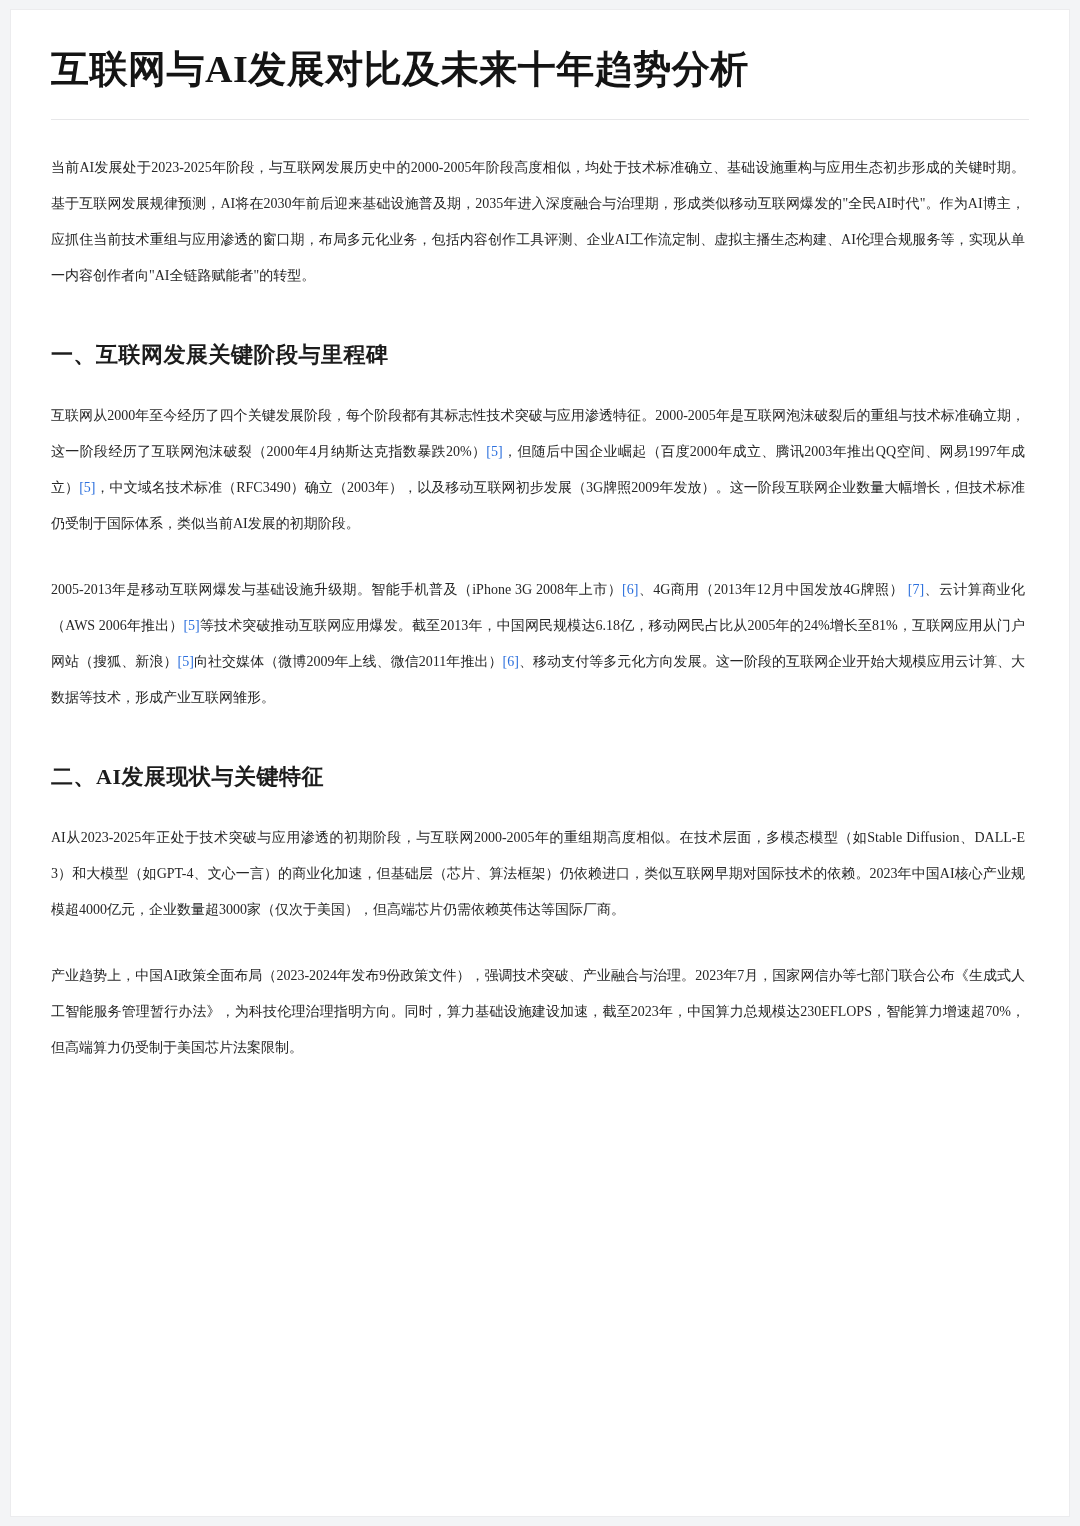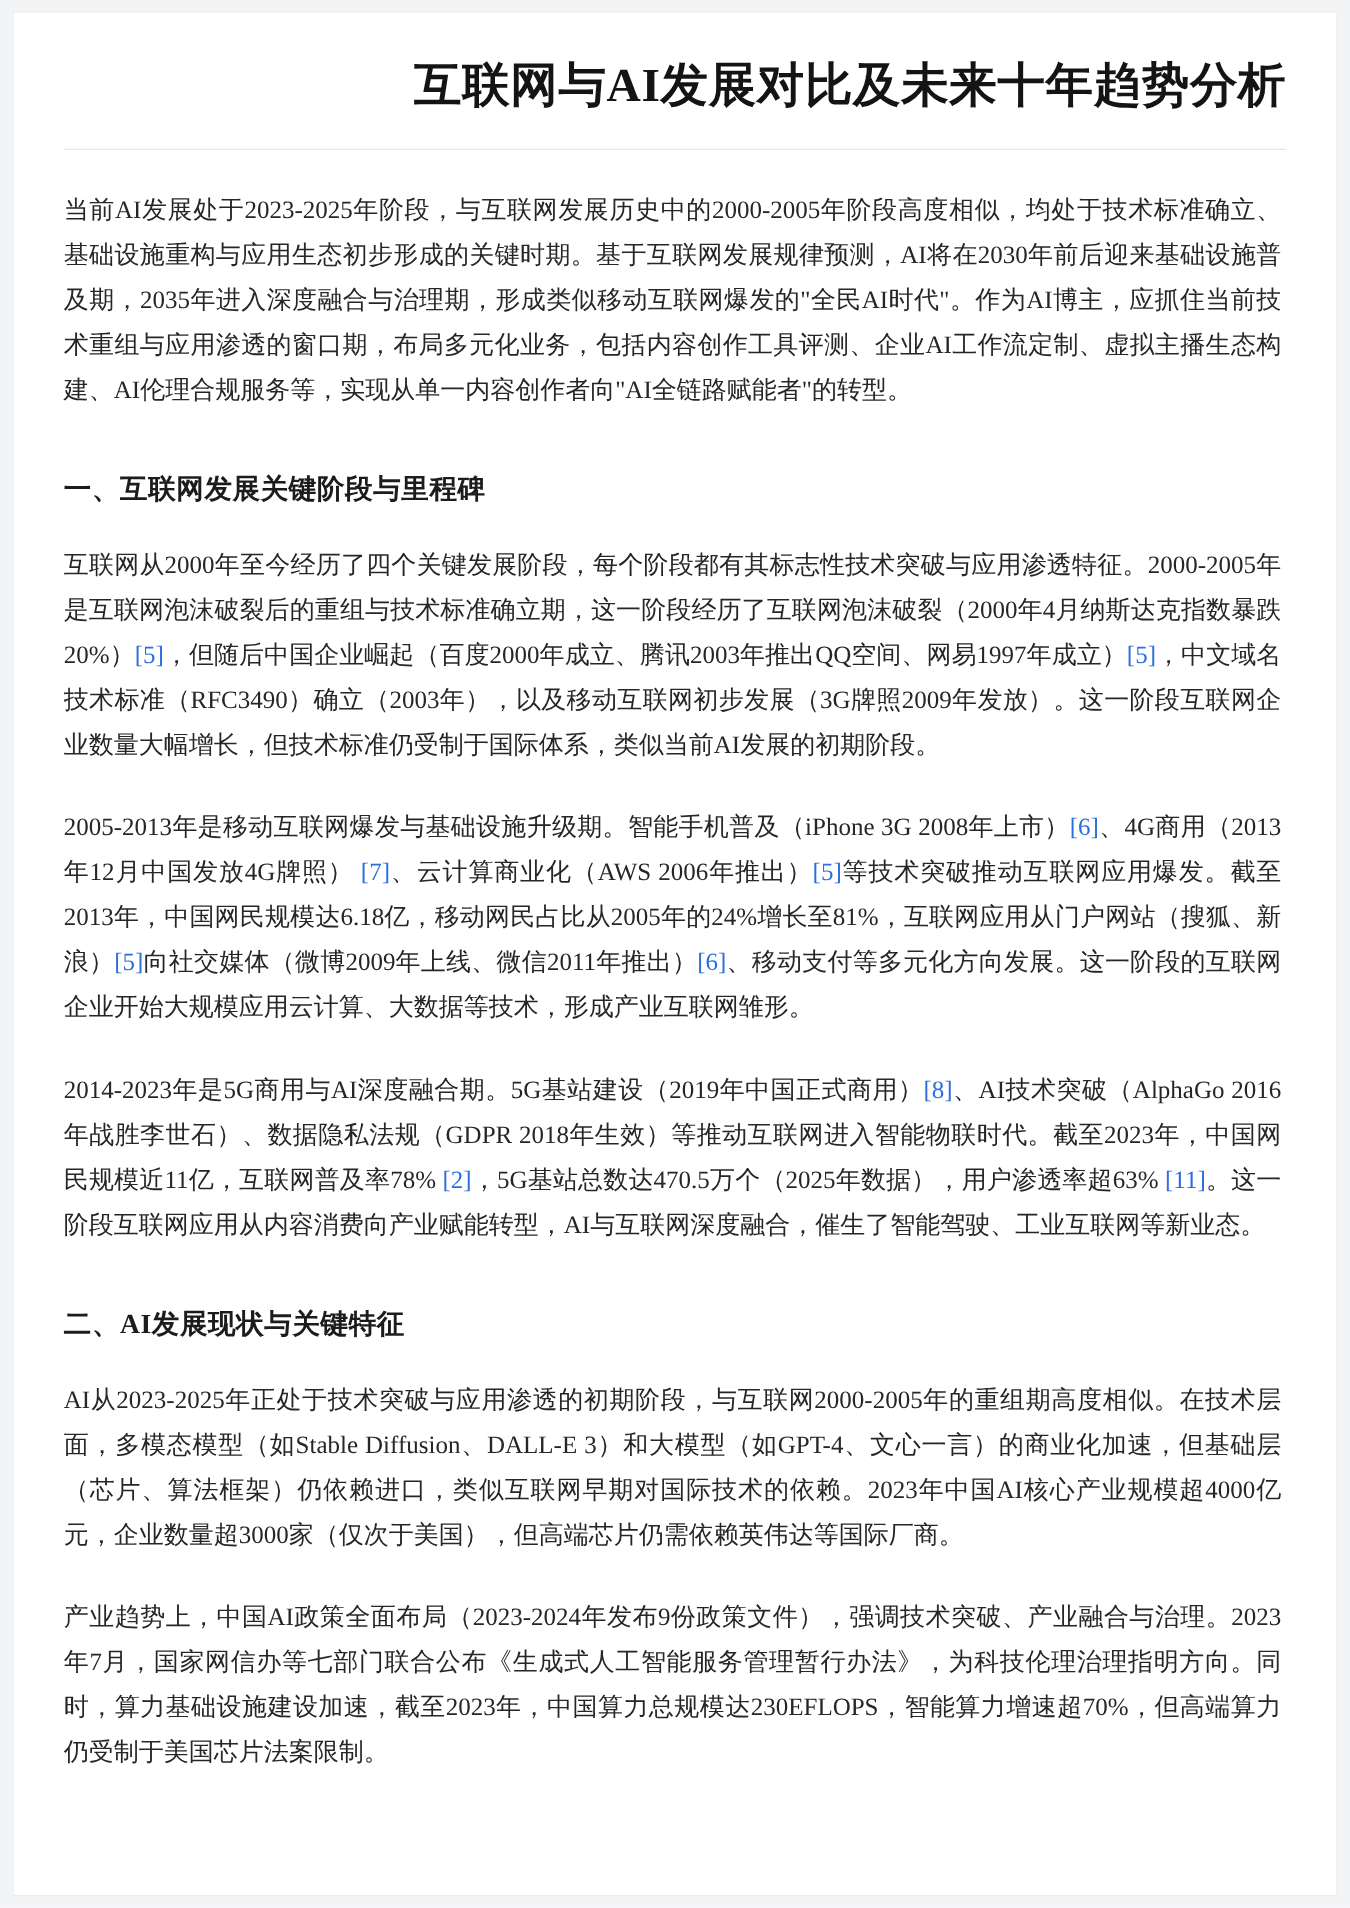--- a/index.html
+++ b/index.html
@@ -25,25 +25,24 @@
   }
   h1.page-title {
     font-size: 38px;
     line-height: 1.35;
     font-weight: 700;
     color: #141414;
     margin: 4px 0 0 0;
     padding-bottom: 24px;
     border-bottom: 1px solid #e7e7e9;
     letter-spacing: 0.5px;
-    text-align: right;
   }
   h1.page-title + .para { margin-top: 30px; }
   .para {
-    font-size: 20px;
+    font-size: 14px;
     line-height: 36px;
     color: #262626;
     text-align: justify;
     margin: 0 4px 30px 0;
   }
   h2.section-heading {
     font-size: 22px;
     font-weight: 700;
     color: #1c1c1c;
     margin: 46px 0 28px 0;
@@ -61,20 +60,19 @@
 <div class="viewport">
   <main class="page">
 
     <h1 class="page-title">互联网与AI发展对比及未来十年趋势分析</h1>
 
     <p class="para">当前AI发展处于2023-2025年阶段，与互联网发展历史中的2000-2005年阶段高度相似，均处于技术标准确立、基础设施重构与应用生态初步形成的关键时期。基于互联网发展规律预测，AI将在2030年前后迎来基础设施普及期，2035年进入深度融合与治理期，形成类似移动互联网爆发的"全民AI时代"。作为AI博主，应抓住当前技术重组与应用渗透的窗口期，布局多元化业务，包括内容创作工具评测、企业AI工作流定制、虚拟主播生态构建、AI伦理合规服务等，实现从单一内容创作者向"AI全链路赋能者"的转型。</p>
 
     <h2 class="section-heading">一、互联网发展关键阶段与里程碑</h2>
     <p class="para">互联网从2000年至今经历了四个关键发展阶段，每个阶段都有其标志性技术突破与应用渗透特征。2000-2005年是互联网泡沫破裂后的重组与技术标准确立期，这一阶段经历了互联网泡沫破裂（2000年4月纳斯达克指数暴跌20%）<a href="#" class="cite">[5]</a>，但随后中国企业崛起（百度2000年成立、腾讯2003年推出QQ空间、网易1997年成立）<a href="#" class="cite">[5]</a>，中文域名技术标准（RFC3490）确立（2003年），以及移动互联网初步发展（3G牌照2009年发放）。这一阶段互联网企业数量大幅增长，但技术标准仍受制于国际体系，类似当前AI发展的初期阶段。</p>
     <p class="para">2005-2013年是移动互联网爆发与基础设施升级期。智能手机普及（iPhone 3G 2008年上市）<a href="#" class="cite">[6]</a>、4G商用（2013年12月中国发放4G牌照） <a href="#" class="cite">[7]</a>、云计算商业化（AWS 2006年推出）<a href="#" class="cite">[5]</a>等技术突破推动互联网应用爆发。截至2013年，中国网民规模达6.18亿，移动网民占比从2005年的24%增长至81%，互联网应用从门户网站（搜狐、新浪）<a href="#" class="cite">[5]</a>向社交媒体（微博2009年上线、微信2011年推出）<a href="#" class="cite">[6]</a>、移动支付等多元化方向发展。这一阶段的互联网企业开始大规模应用云计算、大数据等技术，形成产业互联网雏形。</p>
-    <p class="para">2014-2023年是5G商用与AI深度融合期。5G基站建设（2019年中国正式商用）<a href="#" class="cite">[8]</a>、AI技术突破（AlphaGo 2016年战胜李世石）、数据隐私法规（GDPR 2018年生效）等推动互联网进入智能物联时代。截至2023年，中国网民规模近11亿，互联网普及率78% <a href="#" class="cite">[2]</a>，5G基站总数达470.5万个（2025年数据），用户渗透率超63% <a href="#" class="cite">[11]</a>。这一阶段互联网应用从内容消费向产业赋能转型，AI与互联网深度融合，催生了智能驾驶、工业互联网等新业态。</p>
 
     <h2 class="section-heading">二、AI发展现状与关键特征</h2>
     <p class="para">AI从2023-2025年正处于技术突破与应用渗透的初期阶段，与互联网2000-2005年的重组期高度相似。在技术层面，多模态模型（如Stable Diffusion、DALL-E 3）和大模型（如GPT-4、文心一言）的商业化加速，但基础层（芯片、算法框架）仍依赖进口，类似互联网早期对国际技术的依赖。2023年中国AI核心产业规模超4000亿元，企业数量超3000家（仅次于美国），但高端芯片仍需依赖英伟达等国际厂商。</p>
     <p class="para">产业趋势上，中国AI政策全面布局（2023-2024年发布9份政策文件），强调技术突破、产业融合与治理。2023年7月，国家网信办等七部门联合公布《生成式人工智能服务管理暂行办法》，为科技伦理治理指明方向。同时，算力基础设施建设加速，截至2023年，中国算力总规模达230EFLOPS，智能算力增速超70%，但高端算力仍受制于美国芯片法案限制。</p>
 
   </main>
 </div>
 
 </body></html>

